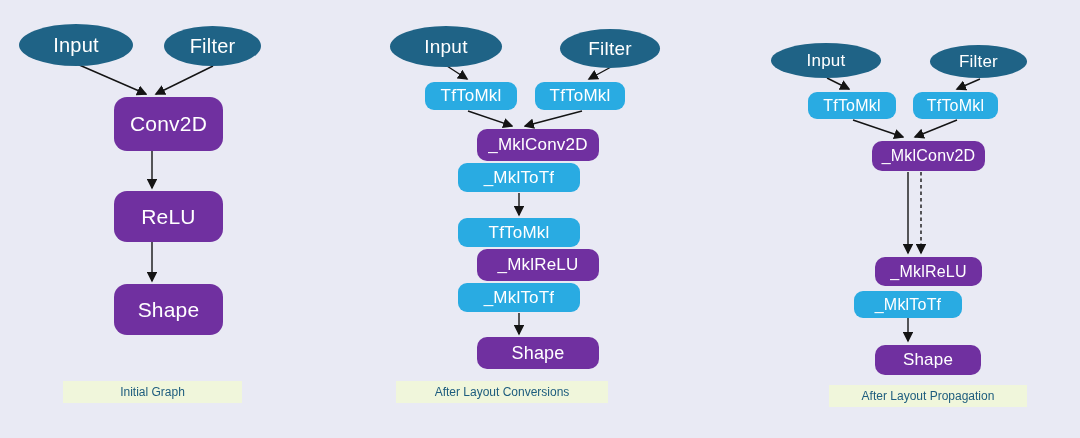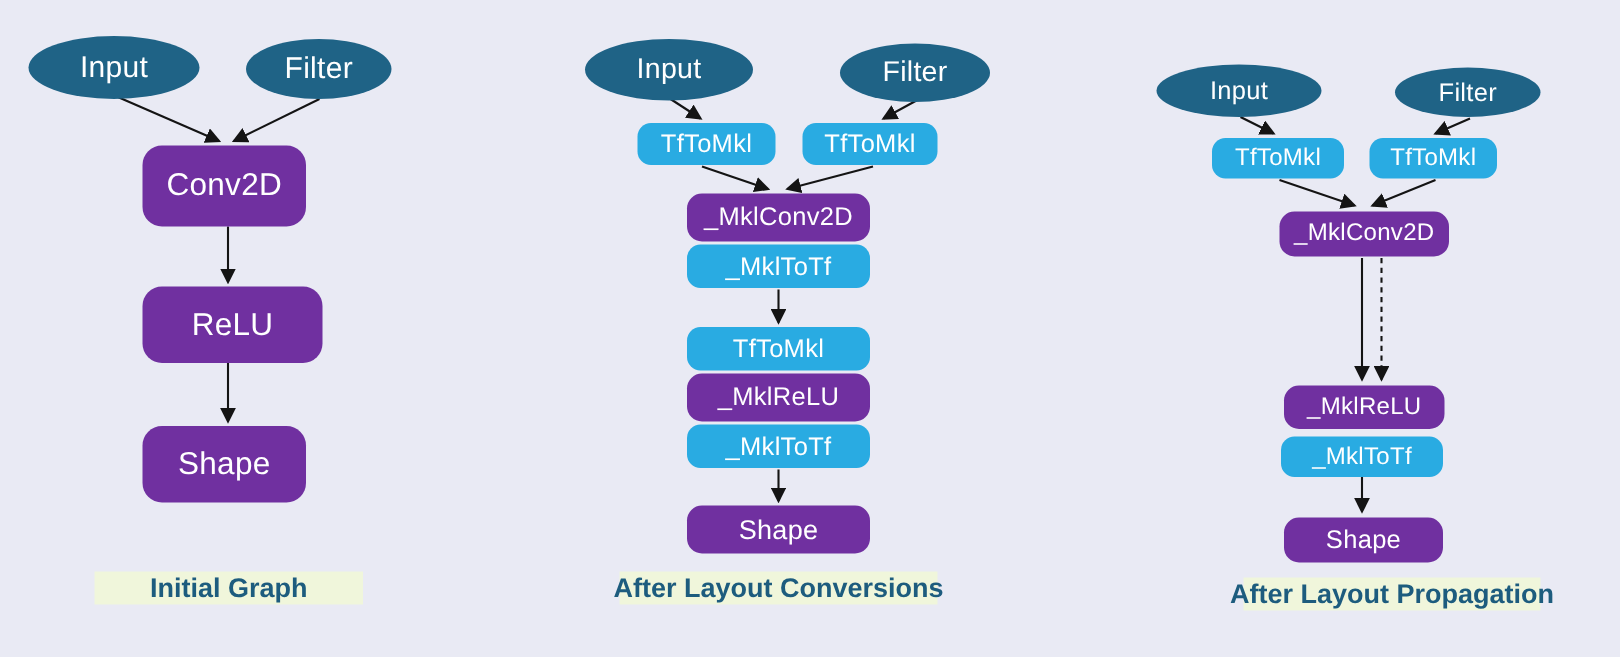--- a/index.html
+++ b/index.html
@@ -16,29 +16,29 @@
   #ah path { fill:var(--arrow,#141414); }
   .node {
     position:absolute;
     display:flex; align-items:center; justify-content:center;
     color:var(--node_text,#fff);
     white-space:nowrap;
     font-weight:500;
     letter-spacing:0.2px;
   }
   .ellipse { background:var(--ellipse,#1F6386); border-radius:50%; }
-  .purple  { background:var(--purple,#7030A0); border-radius:10px; }
+  .purple  { background:var(--purple,#7030A0); border-radius:10px;margin-left:19px; }
   .cyan    { background:var(--cyan,#29ABE2);  border-radius:9px;text-align:right; }
   .big-radius { border-radius:13px; }
   .caption {
     position:absolute;
     display:flex; align-items:center; justify-content:center;
     background:var(--caption_bg,#F0F6DB);
     color:var(--caption_text,#1D5C7E);
-    font-weight:bold; font-size:18px;
+    font-weight:normal; font-size:12px;
     white-space:nowrap;
   }
 </style>
 </head>
 <body>
 
 <div id="stage">
 
   <svg id="edges" viewBox="0 0 1080 438">
     <defs>
@@ -64,35 +64,35 @@
     <line class="edge" x1="853" y1="120" x2="903" y2="137"></line>
     <line class="edge" x1="957" y1="120" x2="915" y2="137"></line>
     <line class="edge" x1="908" y1="172" x2="908" y2="253"></line>
     <line class="edge dashed" x1="921" y1="172" x2="921" y2="253"></line>
     <line class="edge" x1="908" y1="318" x2="908" y2="341"></line>
   </svg>
 
   <div class="node ellipse" style="left:19px;top:24px;width:114px;height:42px;font-size:20px;">Input</div>
   <div class="node ellipse" style="left:164px;top:26px;width:97px;height:40px;font-size:20px;">Filter</div>
   <div class="node purple big-radius" style="left:95px;top:97px;width:109px;height:54px;font-size:21px;">Conv2D</div>
-  <div class="node purple big-radius" style="left:95px;top:191px;width:120px;height:51px;font-size:21px;">ReLU</div>
+  <div class="node purple big-radius" style="left:95px;top:191px;width:109px;height:51px;font-size:21px;">ReLU</div>
   <div class="node purple big-radius" style="left:95px;top:284px;width:109px;height:51px;font-size:21px;">Shape</div>
   <div class="caption" style="left:63px;top:381px;width:179px;height:22px;">Initial Graph</div>
 
   <div class="node ellipse" style="left:390px;top:26px;width:112px;height:41px;font-size:19px;">Input</div>
   <div class="node ellipse" style="left:560px;top:29px;width:100px;height:39px;font-size:19px;">Filter</div>
   <div class="node cyan" style="left:425px;top:82px;width:92px;height:28px;font-size:17px;">TfToMkl</div>
   <div class="node cyan" style="left:535px;top:82px;width:90px;height:28px;font-size:17px;">TfToMkl</div>
   <div class="node purple" style="left:458px;top:129px;width:122px;height:32px;font-size:17px;">_MklConv2D</div>
   <div class="node cyan" style="left:458px;top:163px;width:122px;height:29px;font-size:17px;">_MklToTf</div>
   <div class="node cyan" style="left:458px;top:218px;width:122px;height:29px;font-size:17px;">TfToMkl</div>
   <div class="node purple" style="left:458px;top:249px;width:122px;height:32px;font-size:17px;">_MklReLU</div>
   <div class="node cyan" style="left:458px;top:283px;width:122px;height:29px;font-size:17px;">_MklToTf</div>
   <div class="node purple" style="left:458px;top:337px;width:122px;height:32px;font-size:18px;">Shape</div>
-  <div class="caption" style="left:413px;top:381px;width:212px;height:22px;">After Layout Conversions</div>
+  <div class="caption" style="left:396px;top:381px;width:212px;height:22px;">After Layout Conversions</div>
 
   <div class="node ellipse" style="left:771px;top:43px;width:110px;height:35px;font-size:17px;">Input</div>
   <div class="node ellipse" style="left:930px;top:45px;width:97px;height:33px;font-size:17px;">Filter</div>
   <div class="node cyan" style="left:808px;top:92px;width:88px;height:27px;font-size:16px;">TfToMkl</div>
   <div class="node cyan" style="left:913px;top:92px;width:85px;height:27px;font-size:16px;">TfToMkl</div>
   <div class="node purple" style="left:853px;top:141px;width:113px;height:30px;font-size:16px;">_MklConv2D</div>
   <div class="node purple" style="left:856px;top:257px;width:107px;height:29px;font-size:16px;">_MklReLU</div>
   <div class="node cyan" style="left:854px;top:291px;width:108px;height:27px;font-size:16px;">_MklToTf</div>
   <div class="node purple" style="left:856px;top:345px;width:106px;height:30px;font-size:17px;">Shape</div>
   <div class="caption" style="left:829px;top:385px;width:198px;height:22px;">After Layout Propagation</div>

